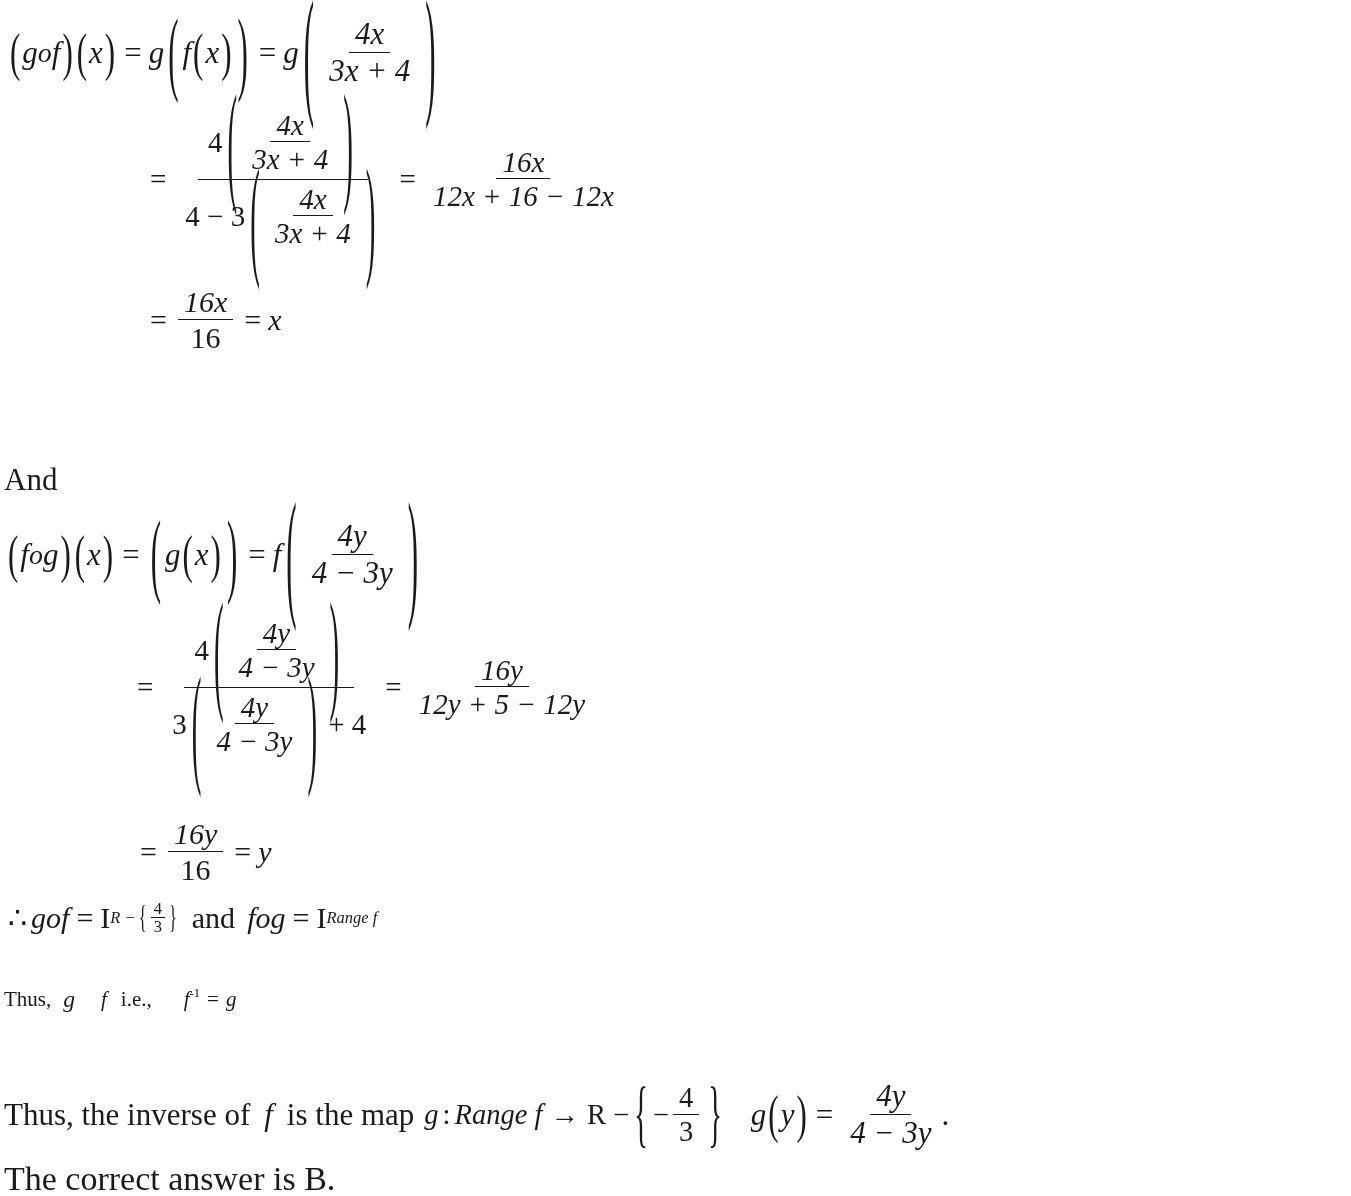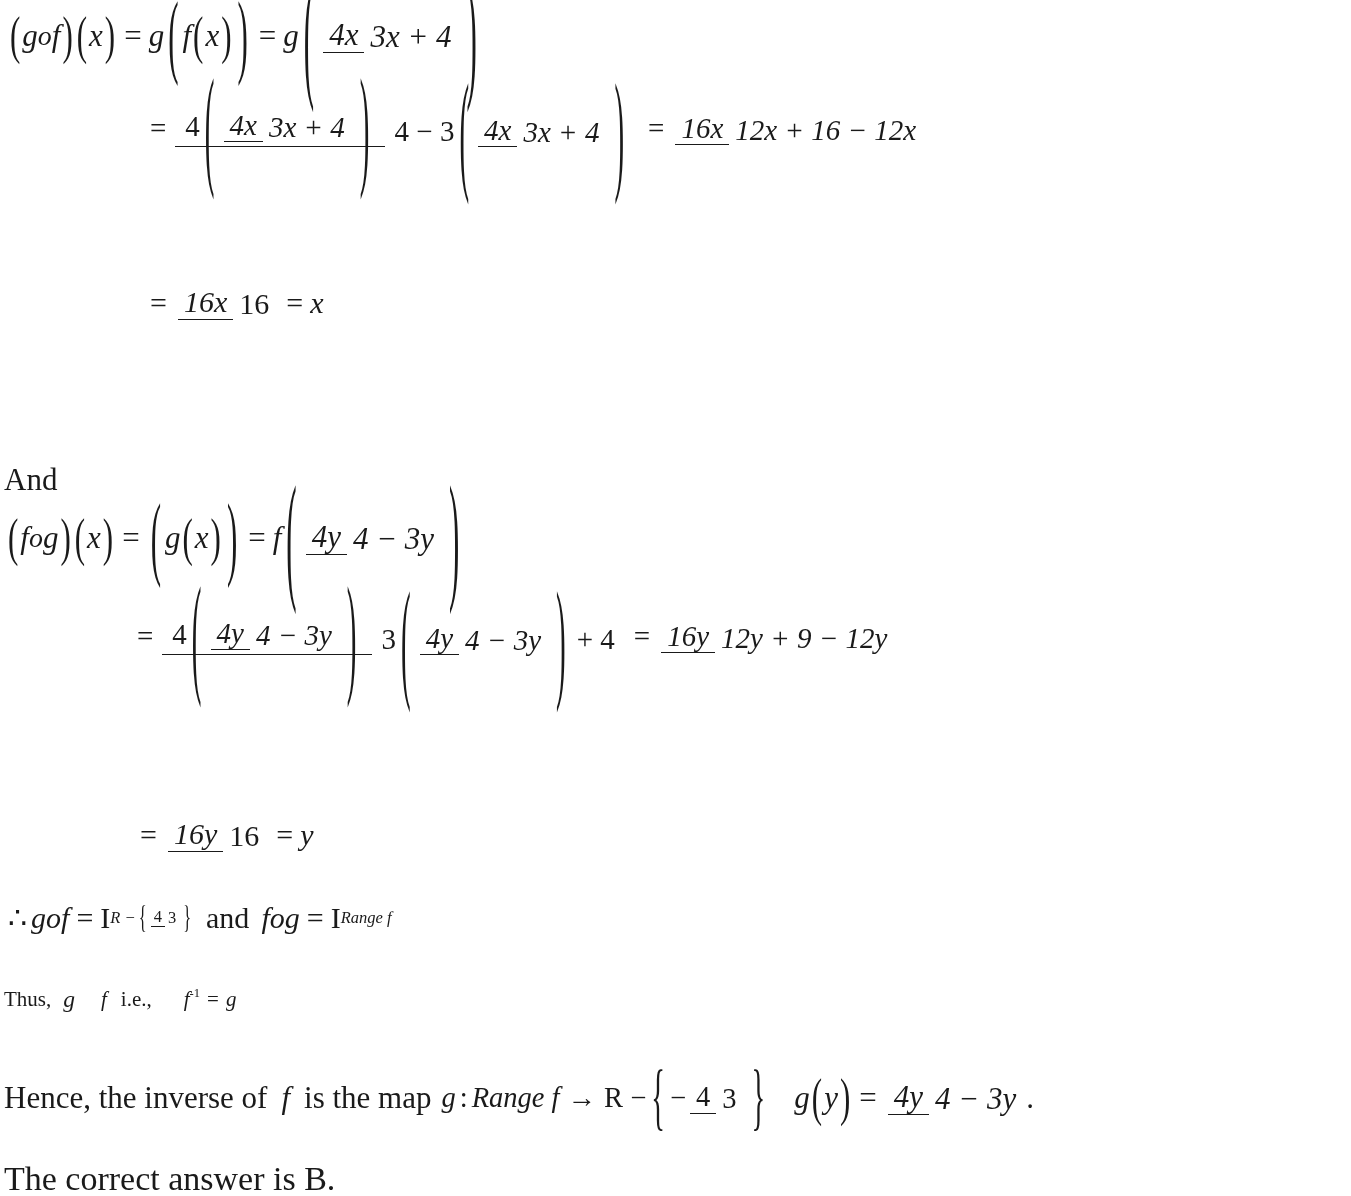--- a/index.html
+++ b/index.html
@@ -32,21 +32,21 @@
   }
   .up { font-style: normal; }
   .txt {
     font-style: normal;
     font-family: "Liberation Serif", serif;
   }
 
   
   .frac {
     display: inline-flex;
-    flex-direction: row;
+    flex-direction: column;
     align-items: center;
     justify-content: center;
     vertical-align: middle;
     margin: 0 4px;
     line-height: 1.05;
   }
   .frac > .num {
     padding: 0 6px 1px 6px;
     border-bottom: 1.6px solid #1a1a1a;
   }
@@ -213,21 +213,21 @@
           <span class="num">4y</span>
           <span class="den">4 − 3y</span>
         </span>
         <span class="paren p-lg">)</span>
         <span style="font-style:normal; margin-left:6px;">+ 4</span>
       </span>
     </span>
     <span class="eq">=</span>
     <span class="frac">
       <span class="num">16y</span>
-      <span class="den">12y + 9 − 12y</span>
+      <span class="den">12y + 5 − 12y</span>
     </span>
   </div>
 
   <div class="line math" style="left:133px; top:818px; font-size:30px;">
     <span class="eq">=</span>
     <span class="frac">
       <span class="num">16y</span>
       <span class="den" style="font-style:normal;">16</span>
     </span>
     <span class="eq">=</span>
@@ -261,21 +261,21 @@
     <span style="margin:0 14px;">f</span>
     <span class="txt">i.e.,</span>
     <span style="margin-left:32px;">
       <span>f</span><span class="sup">-1</span>
     </span>
     <span class="eq">=</span>
     <span>g</span>
   </div>
 
   <div class="line math" style="left:4px; top:1080px; font-size:31px;">
-    <span class="txt">Hence, the inverse of</span>
+    <span class="txt">Thus, the inverse of</span>
     <span style="margin:0 14px;">f</span>
     <span class="txt">is the map</span>
 
     <span class="math" style="font-size:0.92em; margin:0 10px; align-items:center;">
       <span>g</span>
       <span class="op" style="margin:0 4px;">:</span>
       <span>Range f</span>
       <span class="op" style="margin:0 8px;">→</span>
       <span class="txt">R −</span>
       <span class="brace" style="transform:scaleY(2.6); margin:0 5px;">{</span>

